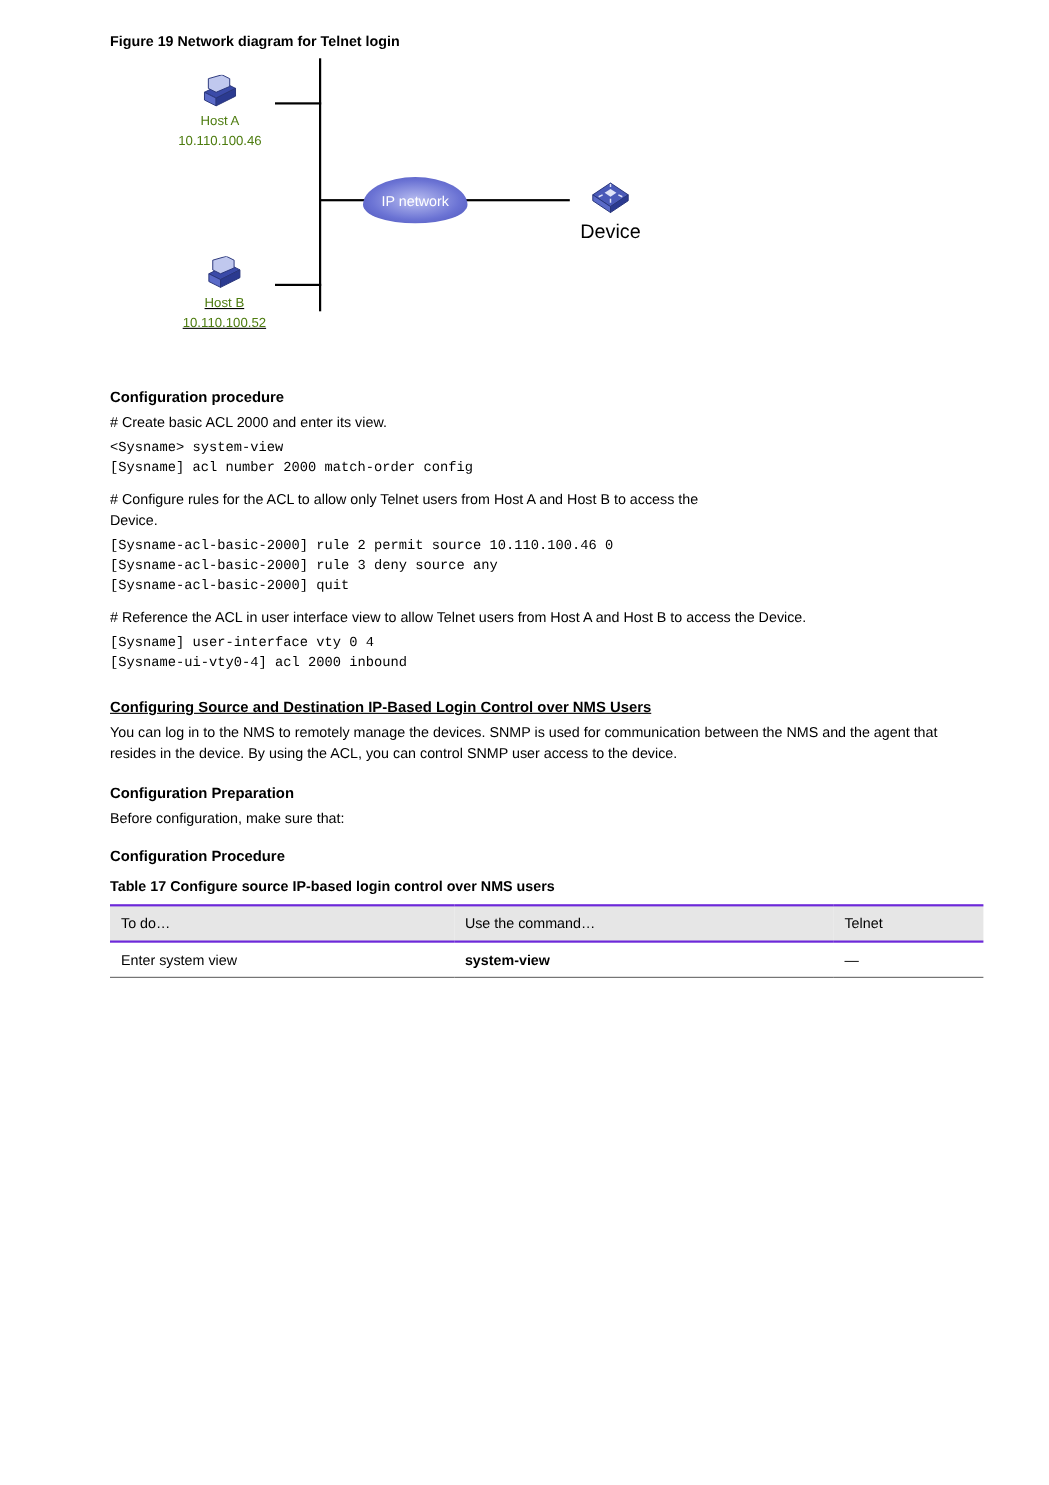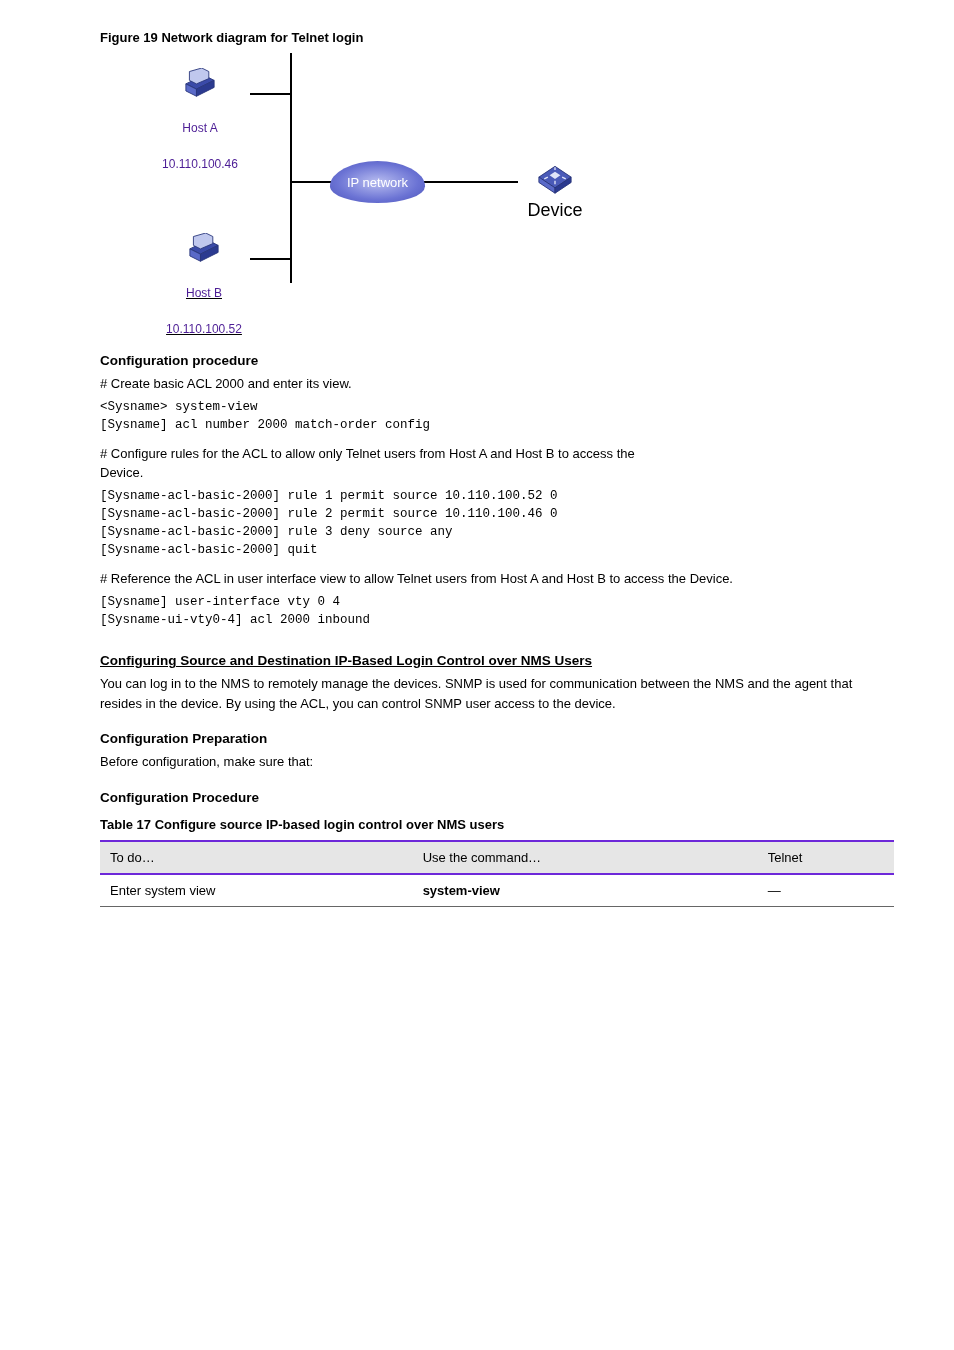--- a/index.html
+++ b/index.html
@@ -32,21 +32,21 @@
     width: 2px;
     height: 230px;
     background: #000;
   }
   .hline-a { position:absolute; left:120px; top:40px; width:42px; height:2px; background:#000; }
   .hline-b { position:absolute; left:120px; top:205px; width:42px; height:2px; background:#000; }
   .hline-mid { position:absolute; left:160px; top:128px; width:53px; height:2px; background:#000; }
   .hline-right { position:absolute; left:290px; top:128px; width:98px; height:2px; background:#000; }
   .host-a { position:absolute; left:20px; top:15px; text-align:center; width:100px; }
   .host-b { position:absolute; left:24px; top:180px; text-align:center; width:100px;text-decoration:underline; }
-  .host-label { font-size: 12px; color:#4c1d95; line-height:1.3; margin-top:20px; }
+  .host-label { font-size: 12px; color:#4d7c0f; line-height:1.3; margin-top:2px; }
   .ip-cloud {
     position:absolute; left:200px; top:108px;
     width:95px; height:42px;
     background: radial-gradient(ellipse at center, #b8bdf0 0%, #6b73d4 60%, #4a52b8 100%);
     border-radius: 50% 50% 50% 50% / 60% 60% 40% 40%;
     display:flex; align-items:center; justify-content:center;
     color:#fff; font-size:13px;
   }
   .ip-cloud::before, .ip-cloud::after {
     content:''; position:absolute; background: #6b73d4; border-radius:50%;
@@ -124,21 +124,20 @@
   <h3 class="section">Configuration procedure</h3>
 
   <p># Create basic ACL 2000 and enter its view.</p>
   <div class="mono indent">&lt;Sysname&gt; system-view</div>
   <div class="mono indent">[Sysname] acl number 2000 match-order config</div>
 
   <p style="margin-top:10px;">
     <span># Configure rules for the ACL to allow only Telnet users from Host A and Host B to access the</span><br>
     <span>Device.</span>
   </p>
-  <div class="mono indent">[Sysname-acl-basic-2000] rule 1 permit source 10.110.100.52 0</div>
   <div class="mono indent">[Sysname-acl-basic-2000] rule 2 permit source 10.110.100.46 0</div>
   <div class="mono indent">[Sysname-acl-basic-2000] rule 3 deny source any</div>
   <div class="mono indent">[Sysname-acl-basic-2000] quit</div>
 
   <p style="margin-top:10px;"># Reference the ACL in user interface view to allow Telnet users from Host A and Host B to access the Device.</p>
   <div class="mono indent">[Sysname] user-interface vty 0 4</div>
   <div class="mono indent">[Sysname-ui-vty0-4] acl 2000 inbound</div>
 
   <h3 class="section" style="margin-top:24px;text-decoration:underline;">Configuring Source and Destination IP-Based Login Control over NMS Users</h3>
   <p>You can log in to the NMS to remotely manage the devices. SNMP is used for communication between the NMS and the agent that resides in the device. By using the ACL, you can control SNMP user access to the device.</p>

